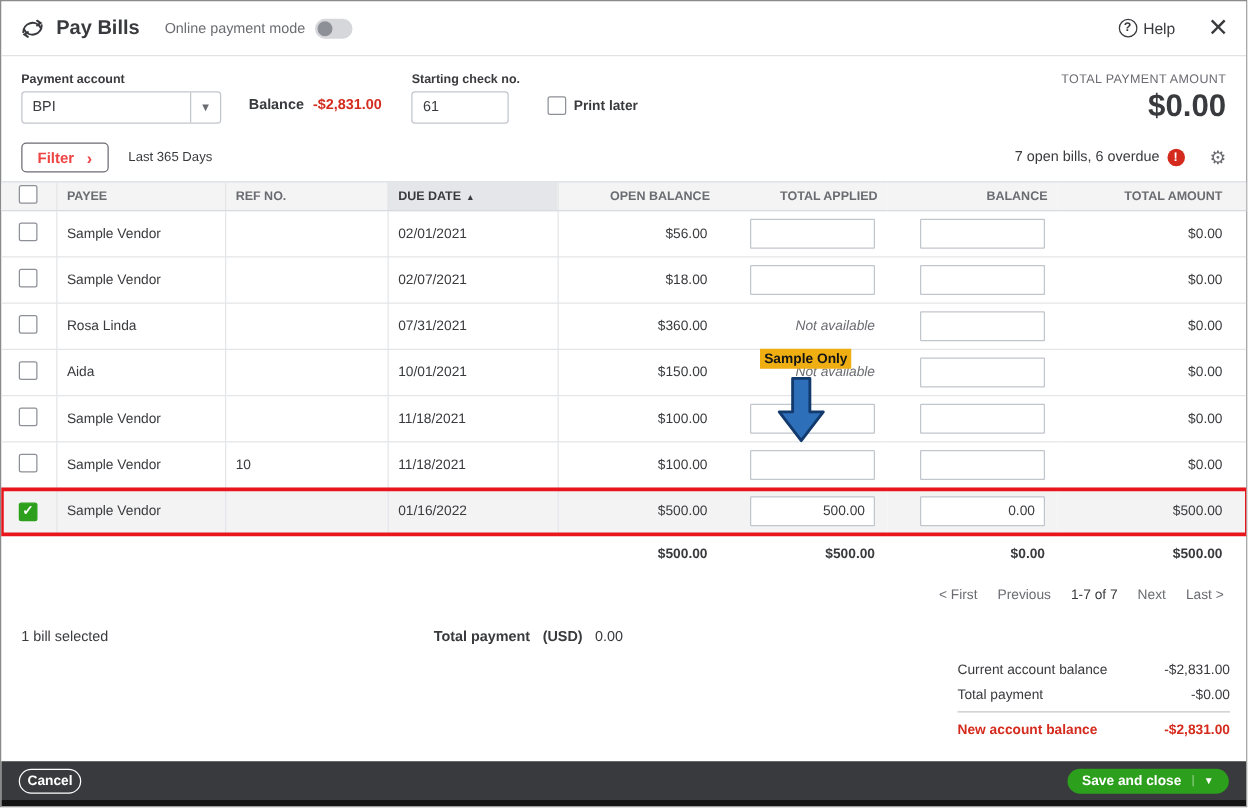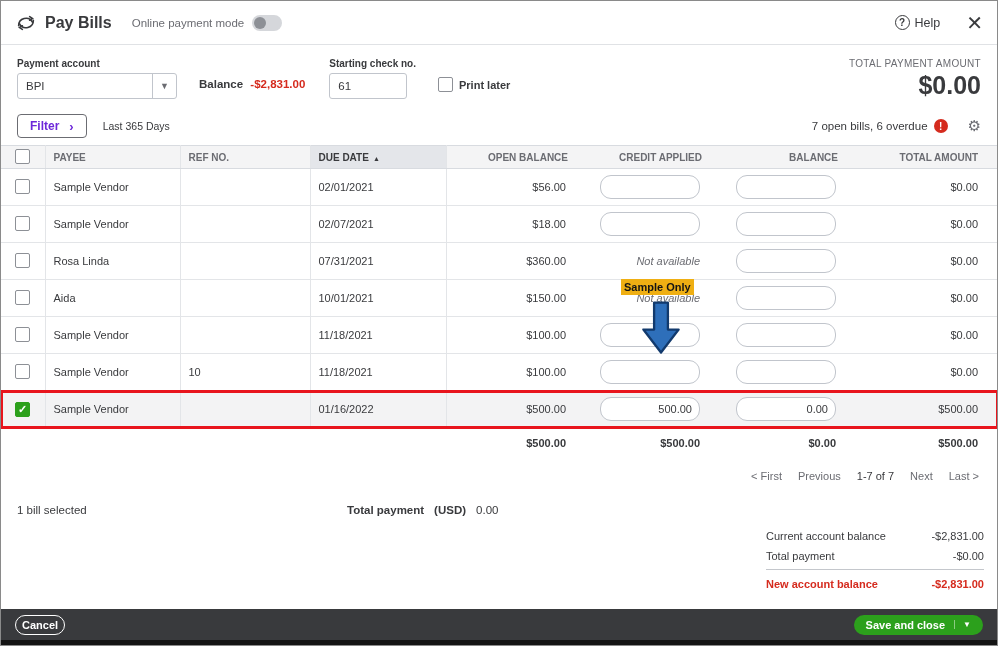--- a/index.html
+++ b/index.html
@@ -35,39 +35,39 @@
   .print-later { display: flex; align-items: center; gap: 6px; margin-top: 19px; font-size: 11px; font-weight: bold; }
   .checkbox { width: 15px; height: 15px; border: 1.5px solid #8d9096; border-radius: 2px; display: inline-flex; align-items: center; justify-content: center; background: #fff; cursor: pointer; flex: 0 0 auto; }
   .checkbox.checked { background: #2ca01c; border-color: #2ca01c; }
   .checkbox.checked::after { content: "✓"; color: #fff; font-size: 11px; font-weight: bold; line-height: 1; }
   .total-amount-block { margin-left: auto; text-align: right; }
   .total-amount-label { font-size: 10px; color: #6b6c72; letter-spacing: .3px; }
   .total-amount-value { font-size: 25px; font-weight: bold; margin-top: 2px; }
 
   
   .filter-bar { display: flex; align-items: center; padding: 5px 16px 7px; }
-  .filter-btn { border: 1px solid #6b6c72; border-radius: 4px; background: #fff; padding: 4px 12px; font-size: 12px; font-weight: bold; color: #6d28d9; display: inline-flex; gap: 10px; align-items: center; cursor: pointer; font-family: "Liberation Sans", sans-serif; }
+  .filter-btn { border: 1px solid #6b6c72; border-radius: 4px; background: #fff; padding: 4px 12px; font-size: 12px; font-weight: bold; color: #ef4444; display: inline-flex; gap: 10px; align-items: center; cursor: pointer; font-family: "Liberation Sans", sans-serif; }
   .filter-chevron { font-size: 13px; line-height: 1; }
   .range-label { font-size: 10.5px; margin-left: 16px; color: #393a3d; }
   .bills-summary { display: flex; align-items: center; gap: 6px; font-size: 11.5px; }
   .warn-circle { width: 14px; height: 14px; border-radius: 50%; background: #d52b1e; color: #fff; font-size: 10px; font-weight: bold; display: inline-flex; align-items: center; justify-content: center; }
   .gear-icon { font-size: 15px; color: #6b6c72; margin-left: 20px; cursor: pointer; }
 
   
   table.bills { width: 100%; border-collapse: collapse; font-size: 11px; table-layout: fixed; }
   thead th { height: 23px; background: #f4f4f5; border-top: 1px solid #d8dbe0; border-bottom: 1px solid #d8dbe0; font-size: 10px; font-weight: bold; color: #6b6c72; padding: 0 8px; text-align: left; cursor: pointer; }
   thead th.num, td.num { text-align: right; }
   thead th.sorted { background: #e4e6ea; color: #393a3d; }
   .sort-arrow { font-size: 7px; margin-left: 4px; color: #393a3d; }
   tbody td { height: 33px; border-bottom: 1px solid #e3e5e8; padding: 6px 8px; color: #393a3d; }
   th.colb, td.colb { border-right: 1px solid #e3e5e8; }
   td.check-col, th.check-col { padding-left: 14px; }
   td.num { padding-right: 10px; }
   td.total-col, th.total-col { padding-right: 20px; }
-  .cell-input { width: 100px; height: 24px; border: 1px solid #c1c5cc; border-radius: 11px; text-align: right; padding: 0 7px; font-size: 11px; font-family: "Liberation Sans", sans-serif; color: #393a3d; }
+  .cell-input { width: 100px; height: 24px; border: 1px solid #c1c5cc; border-radius: 1px; text-align: right; padding: 0 7px; font-size: 11px; font-family: "Liberation Sans", sans-serif; color: #393a3d; }
   td.input-cell { text-align: right; }
   .na-text { font-style: italic; color: #6b6c72; }
   tr.selected-row { outline: 3px solid #e8151d; outline-offset: -2px; }
   tr.selected-row td { background: #f3f3f4; }
   tfoot td { height: 30px; font-weight: bold; font-size: 11px; padding: 0 8px; }
   tfoot td.num { padding-right: 10px; }
   tfoot td.total-col { padding-right: 20px; }
 
   
   .pagination { display: flex; justify-content: flex-end; gap: 16px; padding: 12px 18px 8px; font-size: 11px; color: #6b6c72; }
@@ -87,21 +87,21 @@
   .summary-row.new-balance { border-top: 1px solid #c4c7cc; margin-top: 3px; padding-top: 8px; color: #d52b1e; font-weight: bold; align-items: center; }
 
   
   .footer { position: absolute; left: 0; right: 0; bottom: 5px; height: 31px; background: #393a3d; display: flex; align-items: center; padding: 0 14px; }
   .bottom-strip { position: absolute; left: 0; right: 0; bottom: 0; height: 5px; background: #141414; }
   .cancel-btn { border: 1px solid #fff; border-radius: 13px; background: transparent; color: #fff; font-size: 11px; font-weight: bold; padding: 3px 6px; cursor: pointer; font-family: "Liberation Sans", sans-serif; }
   .save-btn { margin-left: auto; background: #2ca01c; border: none; border-radius: 13px; color: #fff; font-size: 11px; font-weight: bold; padding: 4px 12px; display: inline-flex; align-items: center; cursor: pointer; font-family: "Liberation Sans", sans-serif; }
   .save-caret { margin-left: 9px; padding-left: 8px; border-left: 1px solid rgba(255,255,255,.45); font-size: 8px; }
 
   
-  .annotation { position: absolute; left: 620px; top: 276px; width: 80px; text-align: left; z-index: 6; pointer-events: none; }
+  .annotation { position: absolute; left: 600px; top: 276px; width: 80px; text-align: right; z-index: 6; pointer-events: none; }
   .sample-badge { background: #efaf13; color: #141414; font-size: 11px; font-weight: bold; padding: 2px 3px; display: inline-block; }
   .down-arrow { width: 46px; height: 66px; display: block; margin: 0 auto; }
 </style>
 </head>
 <body>
 
 <div class="window">
 
   <div class="top-header">
     <svg class="app-icon" viewBox="0 0 24 24" fill="none" stroke="#393a3d" stroke-width="1.8" stroke-linecap="round">
@@ -174,21 +174,21 @@
         <col style="width:136px">
         <col style="width:152px">
     </colgroup>
     <thead>
       <tr>
         <th class="check-col colb"><span class="checkbox"></span></th>
         <th class="colb">PAYEE</th>
         <th class="colb">REF NO.</th>
         <th class="colb sorted"><span>DUE DATE</span><span class="sort-arrow">▲</span></th>
         <th class="num">OPEN BALANCE</th>
-        <th class="num">CREDIT APPLIED</th>
+        <th class="num">TOTAL APPLIED</th>
         <th class="num">BALANCE</th>
         <th class="num total-col">TOTAL AMOUNT</th>
       </tr>
     </thead>
     <tbody id="bills-tbody">
         <tr>
       <td class="check-col colb"><span class="checkbox"></span></td>
       <td class="colb">Sample Vendor</td>
       <td class="colb"></td>
       <td class="colb">02/01/2021</td>

